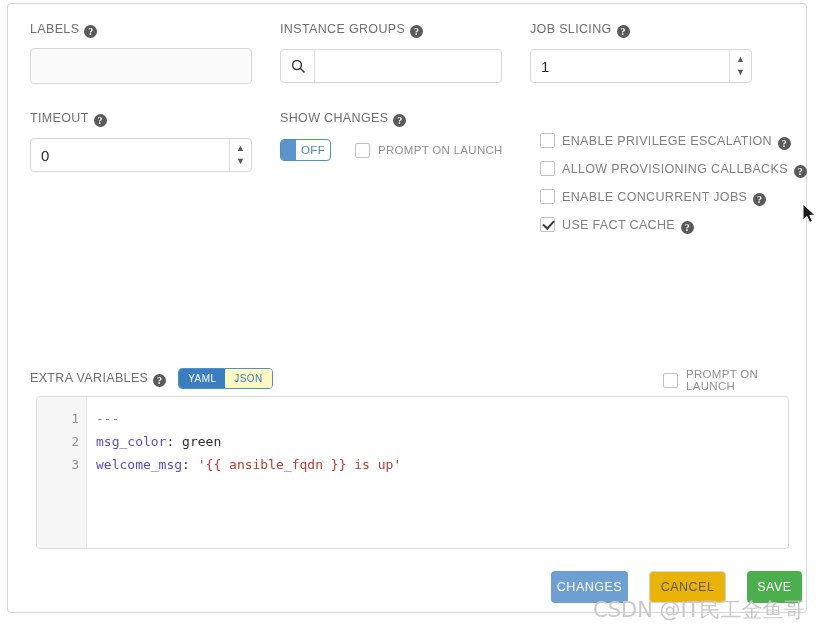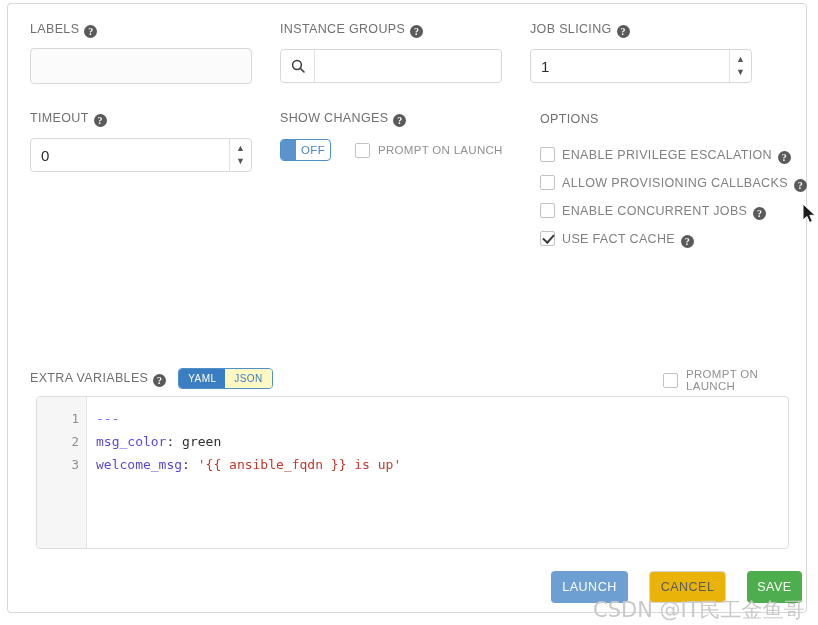--- a/index.html
+++ b/index.html
@@ -272,21 +272,20 @@
         <div class="ttxt">OFF</div>
       </div>
       <div class="promptrow">
         <span class="cb"></span>
         <span class="promptlabel">PROMPT ON LAUNCH</span>
       </div>
     </div>
   </div>
 
   <div style="position:absolute;left:532px;top:108px;width:268px;">
-    <div class="lbl">OPTIONS</div>
 
     <div class="optrow" style="margin-top:21px;">
       <span class="cb"></span>
       <span class="optlabel">
         <span>ENABLE PRIVILEGE ESCALATION</span><span class="help" style="margin-left:6px;">?</span>
       </span>
     </div>
 
     <div class="optrow" style="margin-top:11px;">
       <span class="cb"></span>
@@ -331,21 +330,21 @@
       <div>2</div>
       <div>3</div>
     </div>
     <div id="code">
       <div><span class="dash">---</span></div>
       <div><span class="k">msg_color</span><span class="p">:</span><span class="v"> green</span></div>
       <div><span class="k">welcome_msg</span><span class="p">:</span><span class="s"> '{{ ansible_fqdn }} is up'</span></div>
     </div>
   </div>
 
-  <div class="btn" id="btn-launch">LAUNCH</div>
+  <div class="btn" id="btn-launch">CHANGES</div>
   <div class="btn" id="btn-cancel">CANCEL</div>
   <div class="btn" id="btn-save">SAVE</div>
 
   <div id="watermark">CSDN @IT民工金鱼哥</div>
 
   <div id="cursor">
     <svg width="16" height="22" viewBox="0 0 16 22">
       <polygon points="0,0 0,16 4,12.5 6.6,18.5 9.4,17.3 6.8,11.4 12,11.2" fill="#1a1a1a" stroke="#ffffff" stroke-width="1"></polygon>
     </svg>
   </div>

